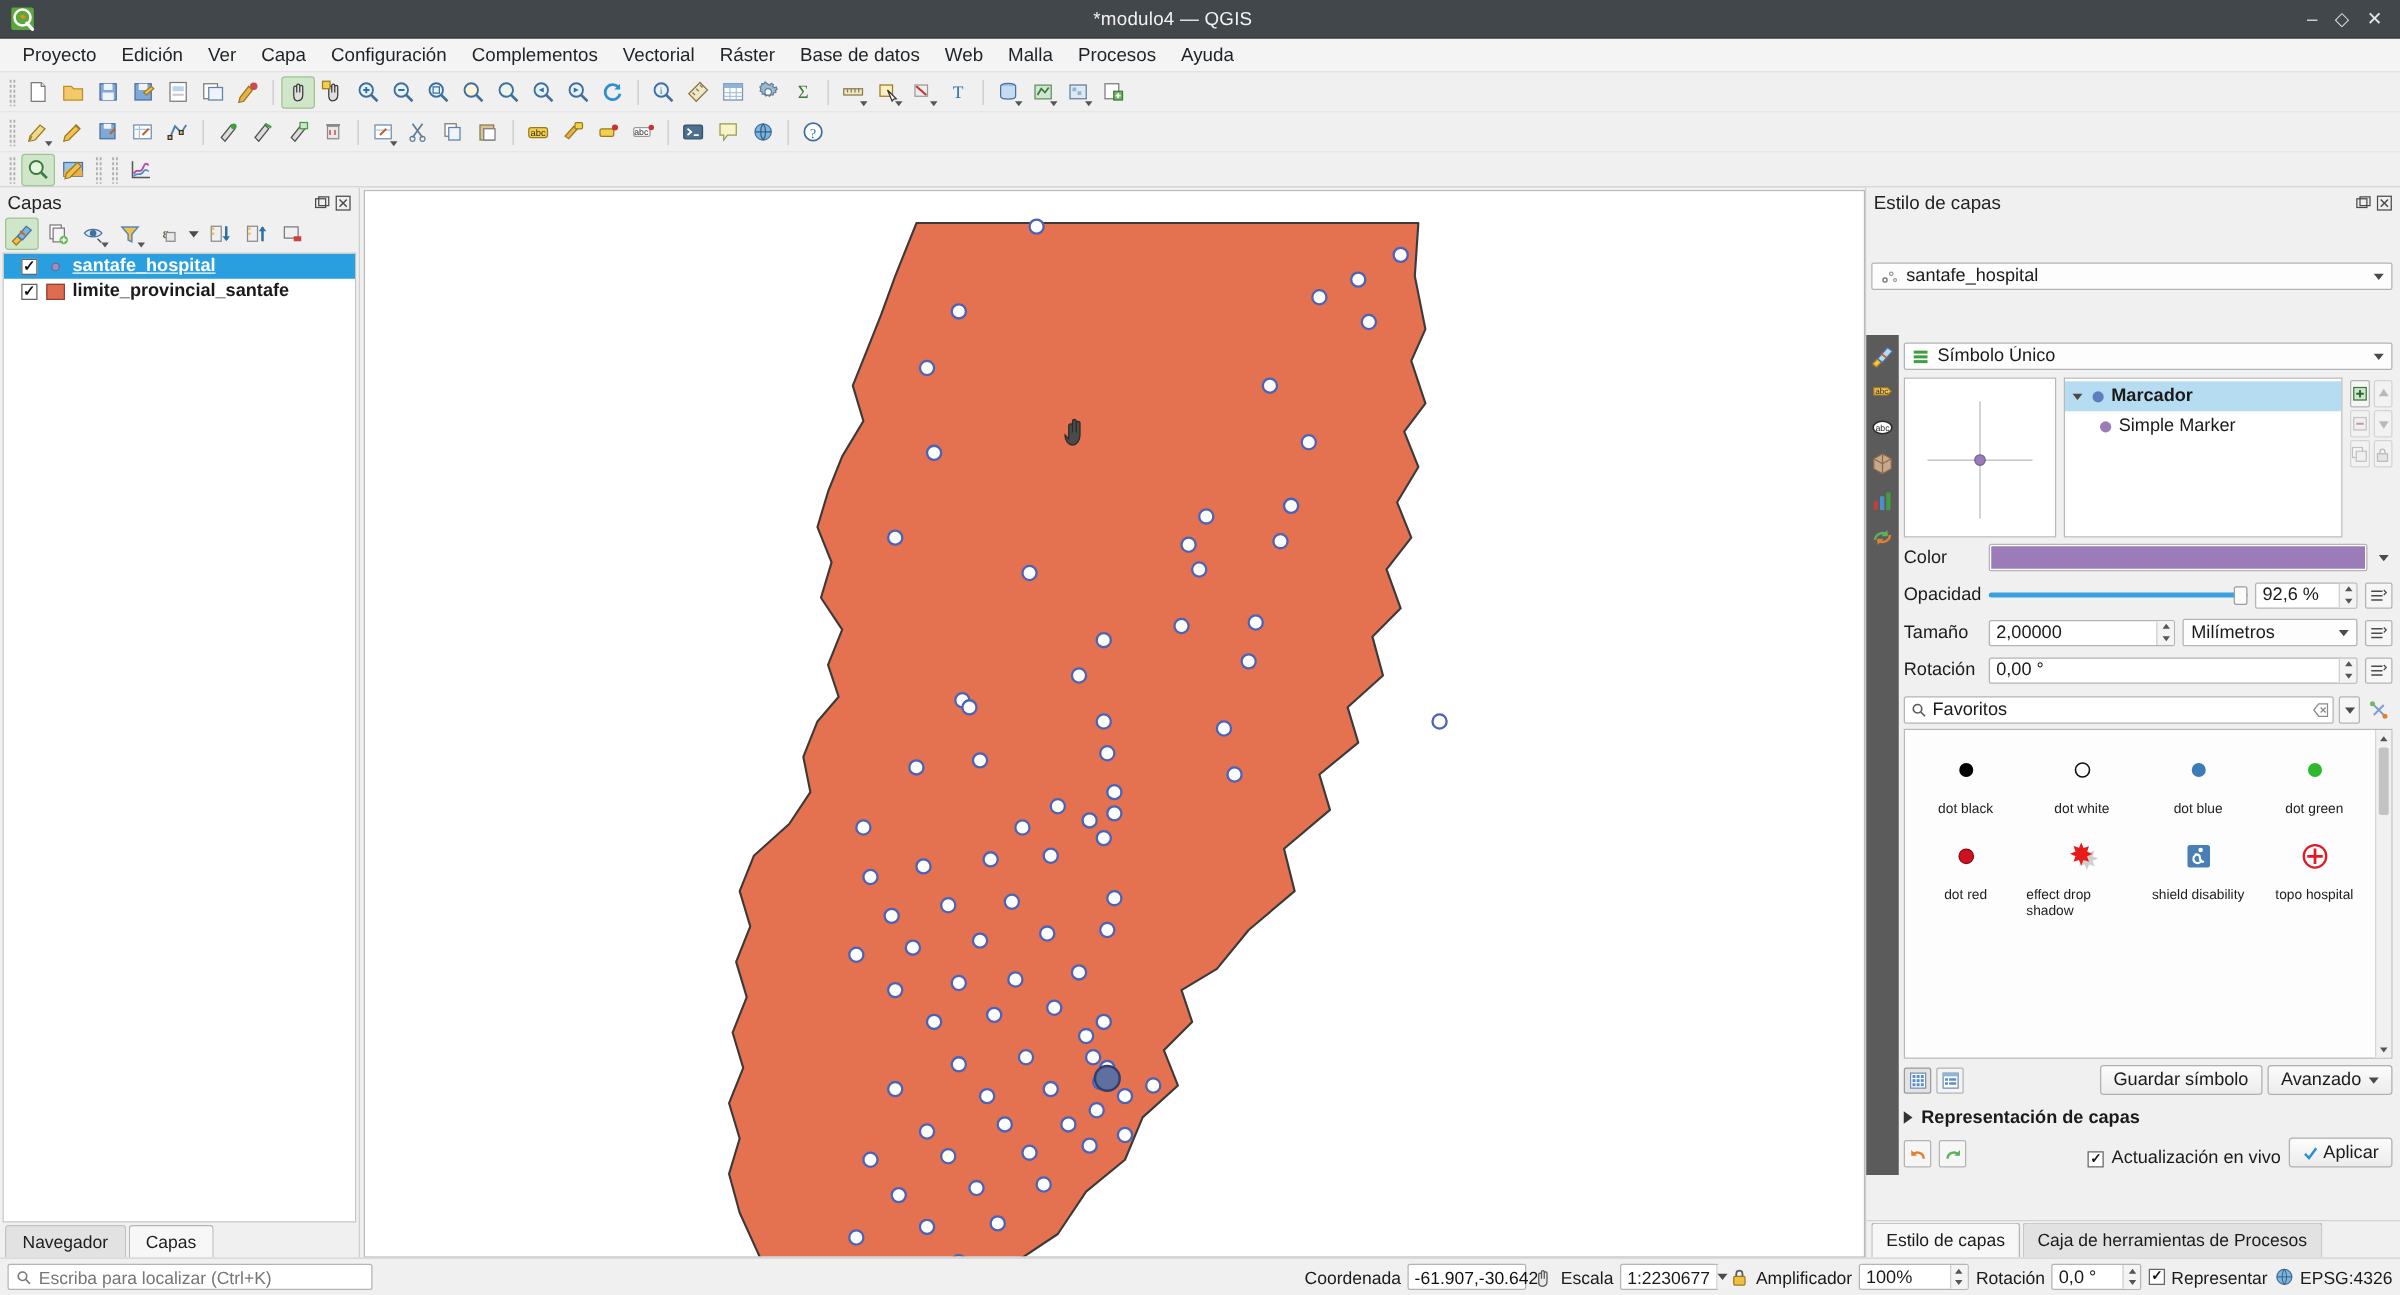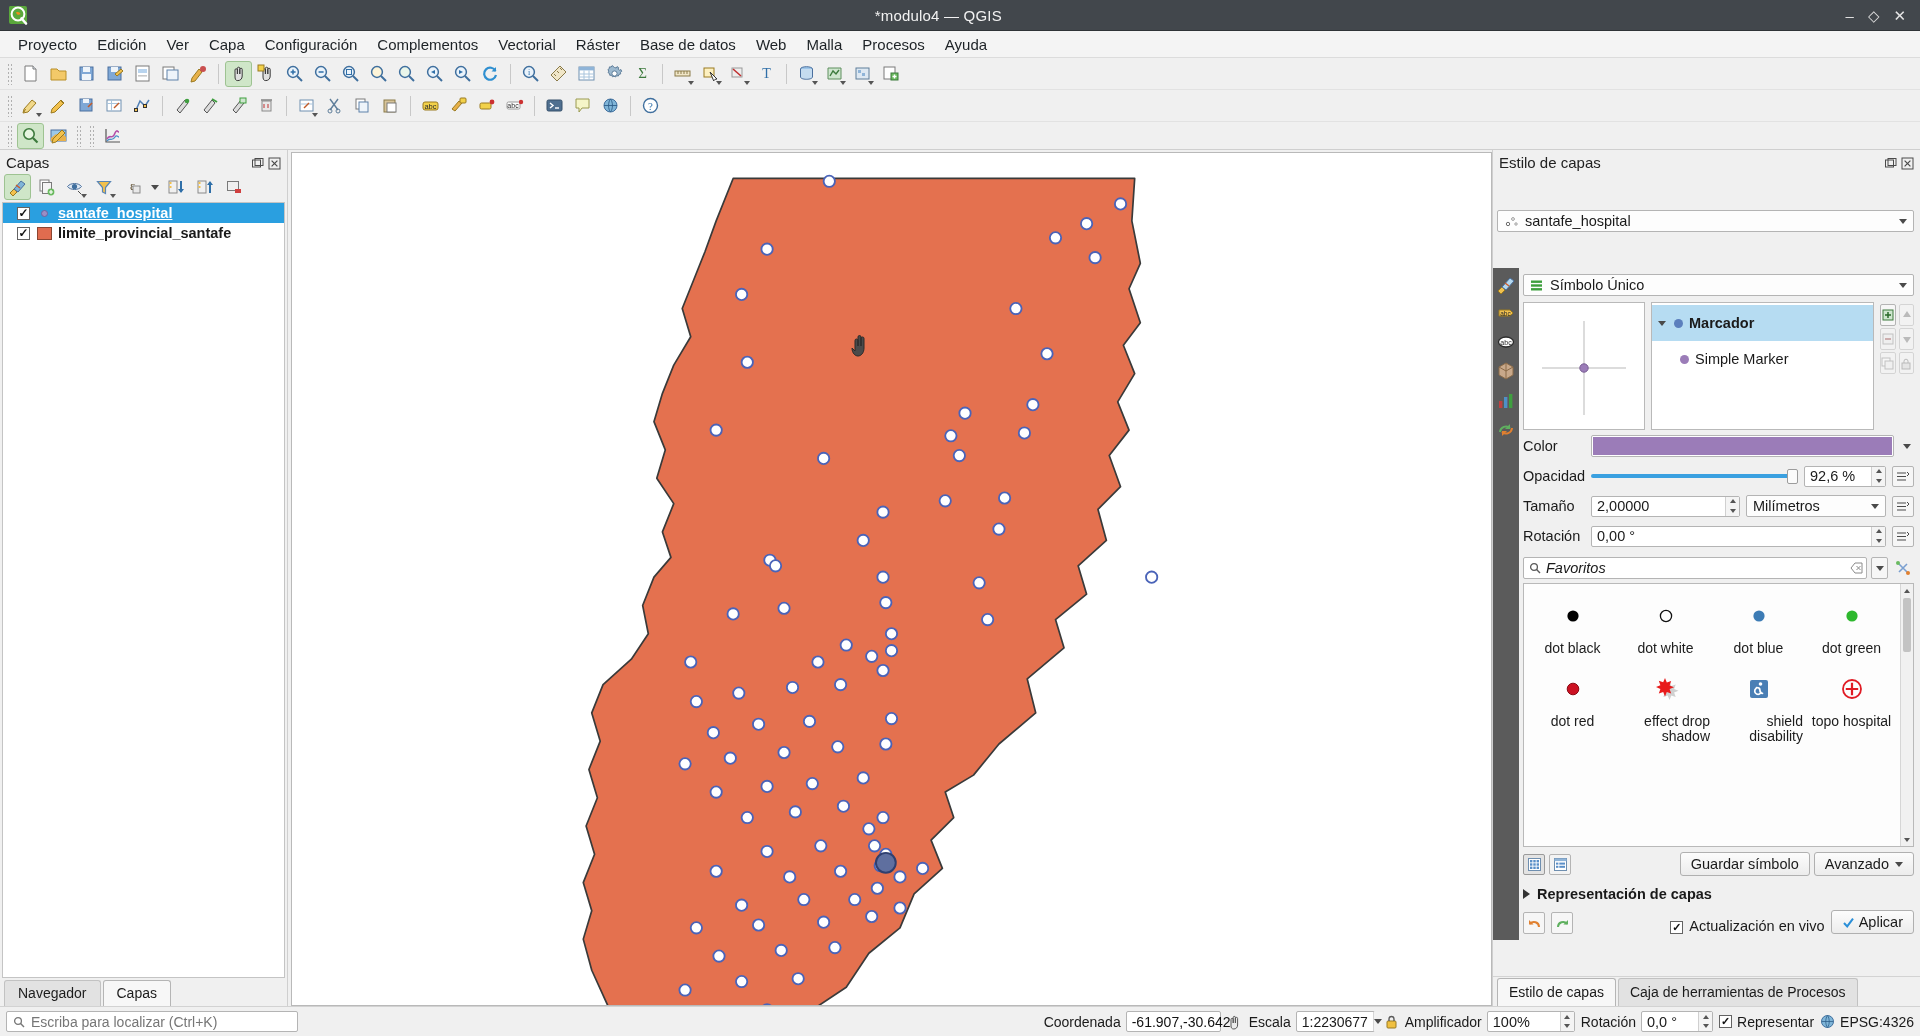--- a/index.html
+++ b/index.html
@@ -109,21 +109,21 @@
   .caret { width:0;height:0;border-left:4px solid transparent;border-right:4px solid transparent;border-top:5px solid #4a4a4a; }
 
   .sym-tree-wrap { display:flex; gap:6px; margin-top:6px; height:128px; }
   .sym-preview { width:122px; border:1px solid #b9b9b9; background:#fff; position:relative; flex:none; }
   .sym-tree { flex:1; border:1px solid #b9b9b9; background:#fff; padding:2px 0 0 0; overflow:hidden; }
   .sym-btns { width:34px; flex:none; display:flex; flex-direction:column; gap:2px; padding-top:2px; }
   .sbx { width:22px;height:22px;border:1px solid #b4b4b4;background:#f6f6f6;border-radius:2px;
     display:flex;align-items:center;justify-content:center; cursor:default; }
   .sbx.dis { opacity:.45; }
   .sbrow { display:flex; gap:3px; }
-  .tnode { display:flex; align-items:center; gap:6px; height:36px; padding-left:4px; font-size:14.5px; }
+  .tnode { display:flex; align-items:center; gap:6px; height:24px; padding-left:4px; font-size:14.5px; }
   .tnode.sel { background:#b6dcf2; }
   .tnode .tw { width:12px; display:flex;align-items:center;justify-content:center; }
   .tnode .tdot { width:9px;height:9px;border-radius:50%; flex:none; }
   .tnode .tlbl { font-weight:bold; }
   .tnode.child { padding-left:28px; }
   .tnode.child .tlbl { font-weight:normal; }
 
   .prow { display:flex; align-items:center; height:28px; gap:6px; margin-top:2px; }
   .plabel { width:62px; font-size:14.5px; flex:none; }
   .colorswatch { flex:1; height:20px; border:1px solid #9a9a9a; }
@@ -136,29 +136,29 @@
     border:1px solid #9c9c9c; border-radius:2px; }
   .spin { display:flex; align-items:stretch; height:21px; border:1px solid #b4b4b4; background:#fff; border-radius:2px; }
   .spin .sval { padding:0 5px; display:flex;align-items:center; font-size:14.5px; flex:1; white-space:nowrap; }
   .spin .sarrows { width:14px; border-left:1px solid #d0d0d0; display:flex; flex-direction:column; background:#f4f4f4; }
   .spin .sarrows i { flex:1; display:flex; align-items:center; justify-content:center; }
   .upcar { width:0;height:0;border-left:3px solid transparent;border-right:3px solid transparent;border-bottom:4px solid #555; }
   .dncar { width:0;height:0;border-left:3px solid transparent;border-right:3px solid transparent;border-top:4px solid #555; }
 
   .searchbar { display:flex; align-items:center; gap:4px; margin-top:7px; }
   .searchbox { flex:1; height:22px; border:1px solid #b4b4b4; background:#fff; border-radius:2px;
-    display:flex; align-items:center; padding:0 3px 0 5px; gap:5px; font-size:14.5px;font-style:italic; }
+    display:flex; align-items:center; padding:0 3px 0 5px; gap:5px; font-size:14.5px; }
   .searchbox .sx { flex:1; color:#1a1a1a; }
   .gallery { flex:1; border:1px solid #b9b9b9; background:#fdfdfd; margin-top:4px; position:relative;
     display:flex; min-height:0; }
   .gal-grid { flex:1; display:grid; grid-template-columns:repeat(4,1fr); padding:8px 2px 0 2px;
     align-content:start; }
   .gcell { display:flex; flex-direction:column; align-items:center; gap:10px; padding:9px 2px 8px 2px; cursor:default; }
   .gcell .gi { height:30px; display:flex; align-items:center; justify-content:center; }
-  .gcell .gl { font-size:14px; text-align:right; line-height:1.12; color:#1c1c1c; }
+  .gcell .gl { font-size:11px; text-align:left; line-height:1.12; color:#1c1c1c; }
   .vscroll { width:13px; background:#f1f1f1; border-left:1px solid #d6d6d6; flex:none; position:relative; }
   .vscroll .thumb { position:absolute; left:2px; right:2px; top:14px; height:54px; background:#c3c3c3; border-radius:2px; }
   .vscroll .ar { position:absolute; left:0;right:0; height:13px; display:flex;align-items:center;justify-content:center; }
   .vscroll .ar.t { top:0; } .vscroll .ar.b { bottom:0; }
 
   .galtools { display:flex; align-items:center; margin-top:5px; gap:4px; }
   .galtools .gbtn { width:22px;height:21px;border:1px solid #b4b4b4;background:#f3f3f3;border-radius:2px;
     display:flex;align-items:center;justify-content:center; cursor:default; }
   .galtools .gbtn.on { background:#e3e3e3; border-color:#9a9a9a; }
   .btn {

